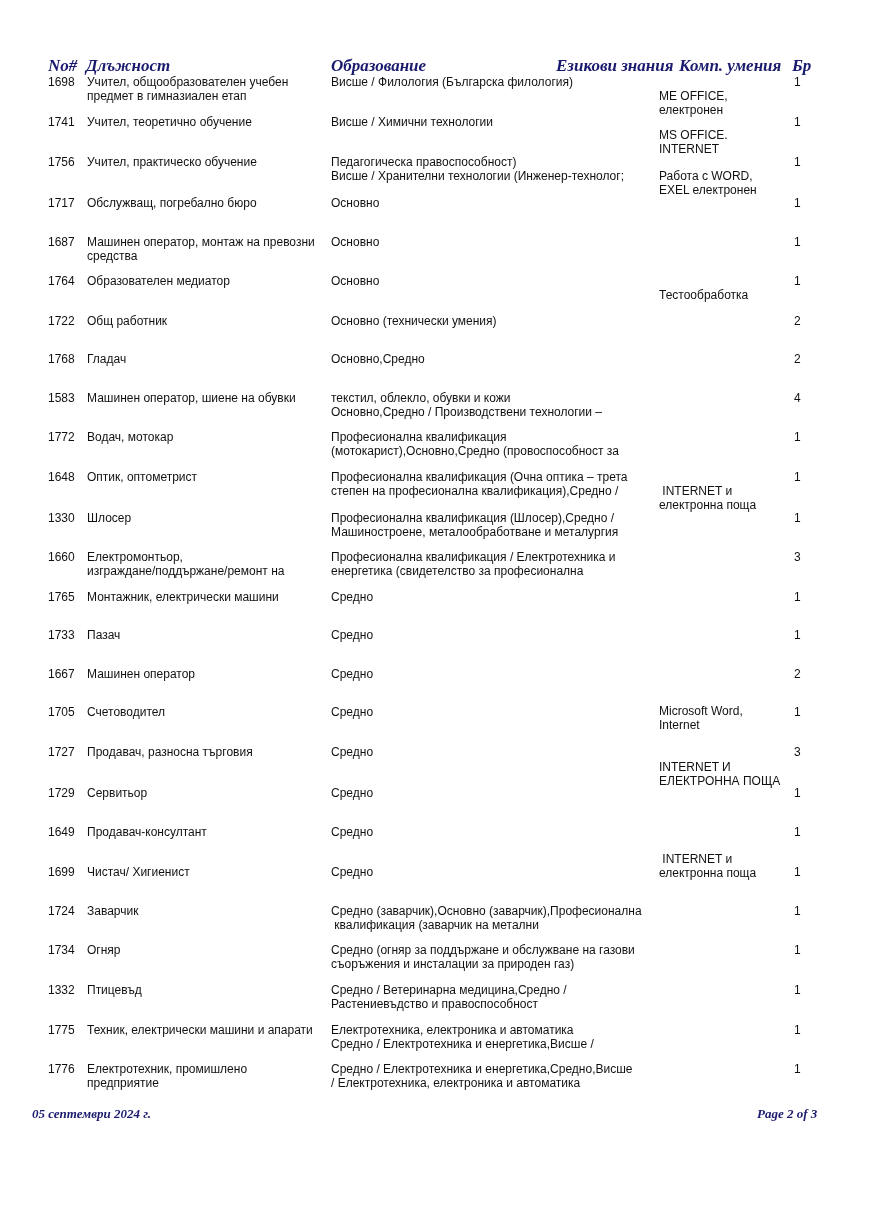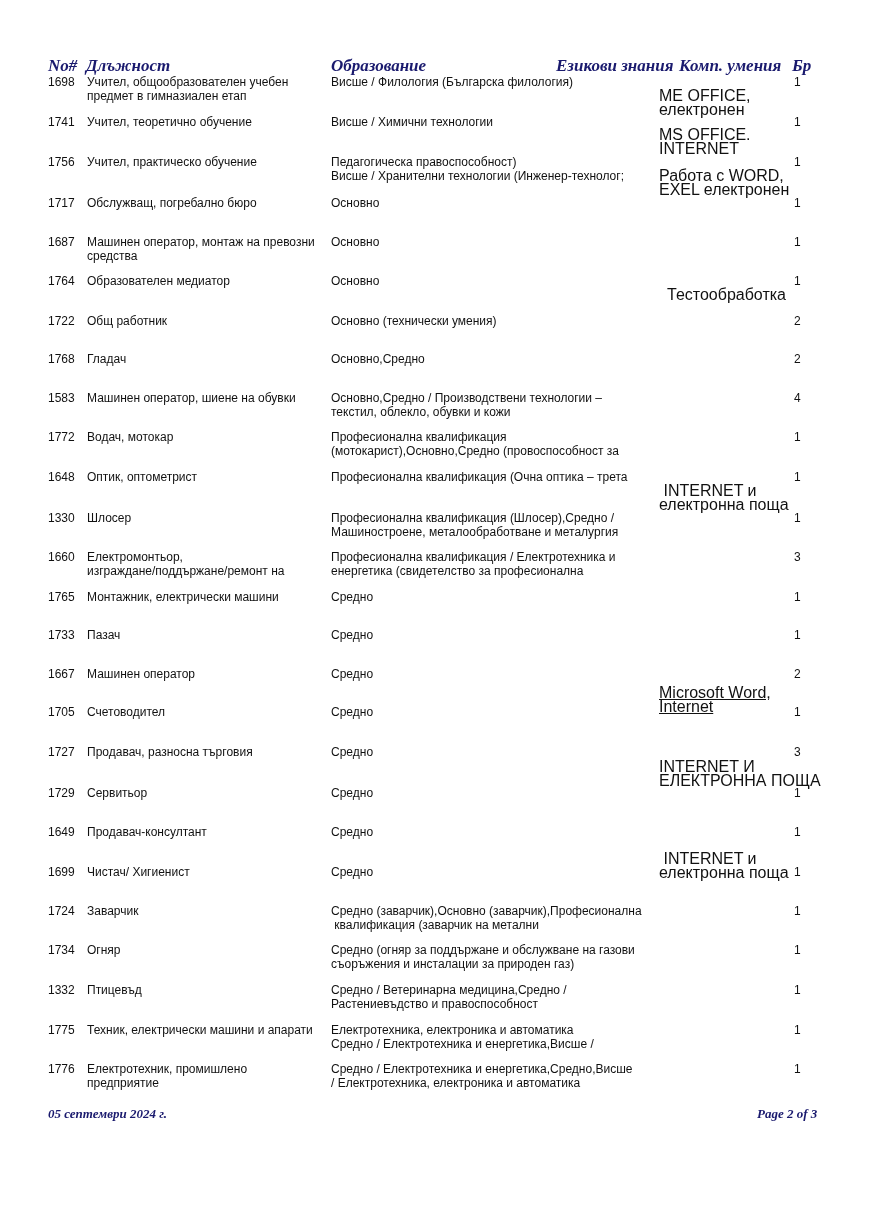--- a/index.html
+++ b/index.html
@@ -6,21 +6,21 @@
   body { width: 870px; height: 1230px; position: relative; overflow: hidden;
          font-family: "Liberation Sans", sans-serif; color: #111; }
   .hdr { position: absolute; top: 44px; font-family: "Liberation Serif", serif;
          font-style: italic; font-weight: bold; font-size: 17px; color: #1a1a6e; white-space: nowrap; margin-top: 12px; }
   .row { position: absolute; left: 0; width: 870px; font-size: 12px; line-height: 14px; }
   .c { position: absolute; top: 0; }
   .c-no { left: 48px; }
   .c-pos { left: 87px; width: 240px; }
   .c-edu { left: 331px; width: 320px; }
   .c-cnt { left: 794px; }
-  .skill { position: absolute; left: 659px; font-size: 16px; line-height: 14px; width: 180px; }
+  .skill { position: absolute; left: 659px; font-size: 12px; line-height: 14px; width: 180px; }
   .footer { position: absolute; top: 1106px; font-family: "Liberation Serif", serif;
             font-style: italic; font-weight: bold; font-size: 13px; color: #1a1a6e; }
   .line { display: block; white-space: pre; }
 </style>
 </head>
 <body>
 
 <div>
   <span class="hdr" style="left:48px">No#</span>
   <span class="hdr" style="left:86px">Длъжност</span>
@@ -113,22 +113,22 @@
         <span class="line">Основно,Средно</span>
       </span>
       <span class="c c-cnt">2</span>
     </div>
     <div class="row" style="top: 391px;">
       <span class="c c-no">1583</span>
       <span class="c c-pos">
         <span class="line">Машинен оператор, шиене на обувки</span>
       </span>
       <span class="c c-edu">
+        <span class="line">текстил, облекло, обувки и кожи</span>
         <span class="line">Основно,Средно / Производствени технологии –</span>
-        <span class="line">текстил, облекло, обувки и кожи</span>
       </span>
       <span class="c c-cnt">4</span>
     </div>
     <div class="row" style="top: 430px;">
       <span class="c c-no">1772</span>
       <span class="c c-pos">
         <span class="line">Водач, мотокар</span>
       </span>
       <span class="c c-edu">
         <span class="line">Професионална квалификация</span>
@@ -136,20 +136,21 @@
       </span>
       <span class="c c-cnt">1</span>
     </div>
     <div class="row" style="top: 470px;">
       <span class="c c-no">1648</span>
       <span class="c c-pos">
         <span class="line">Оптик, оптометрист</span>
       </span>
       <span class="c c-edu">
         <span class="line">Професионална квалификация (Очна оптика – трета</span>
+        <span class="line">степен на професионална квалификация),Средно /</span>
       </span>
       <span class="c c-cnt">1</span>
     </div>
     <div class="row" style="top: 511px;">
       <span class="c c-no">1330</span>
       <span class="c c-pos">
         <span class="line">Шлосер</span>
       </span>
       <span class="c c-edu">
         <span class="line">Професионална квалификация (Шлосер),Средно /</span>
@@ -312,35 +313,35 @@
       <span class="line">електронен</span>
     </div>
     <div class="skill" style="top: 128px;">
       <span class="line">MS OFFICE.</span>
       <span class="line">INTERNET</span>
     </div>
     <div class="skill" style="top: 169px;">
       <span class="line">Работа с WORD,</span>
       <span class="line">EXEL електронен</span>
     </div>
-    <div class="skill" style="top: 288px; margin-left: 8px;">
+    <div class="skill" style="top: 288px;">
       <span class="line">Тестообработка</span>
     </div>
     <div class="skill" style="top: 484px;">
       <span class="line"> INTERNET и</span>
       <span class="line">електронна поща</span>
     </div>
-    <div class="skill" style="top: 686px; text-decoration: underline;">
+    <div class="skill" style="top: 704px;">
       <span class="line">Microsoft Word,</span>
       <span class="line">Internet</span>
     </div>
     <div class="skill" style="top: 760px;">
       <span class="line">INTERNET И</span>
       <span class="line">ЕЛЕКТРОННА ПОЩА</span>
     </div>
     <div class="skill" style="top: 852px;">
       <span class="line"> INTERNET и</span>
       <span class="line">електронна поща</span>
     </div>
   </div>
 
-<span class="footer" style="left:48px">05 септември 2024 г.</span>
+<span class="footer" style="left:32px">05 септември 2024 г.</span>
 <span class="footer" style="left:757px">Page 2 of 3</span>
 
 </body></html>

